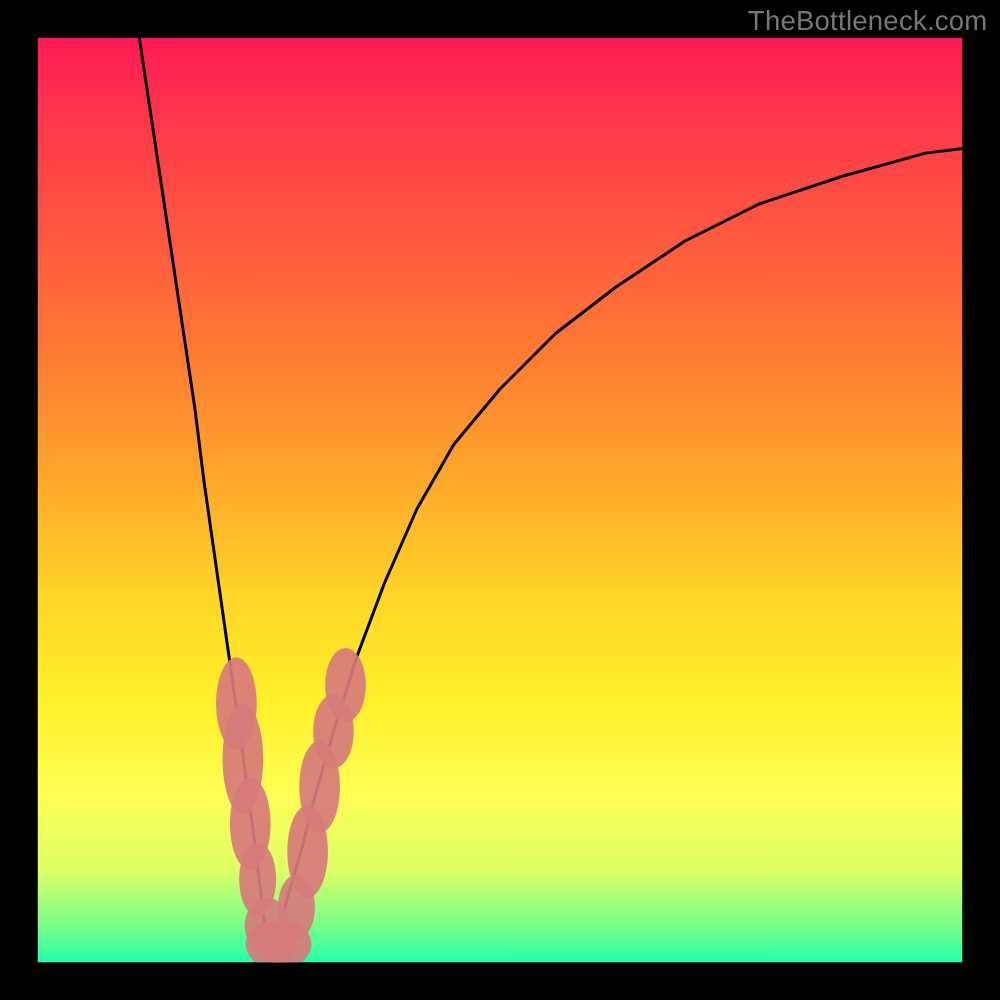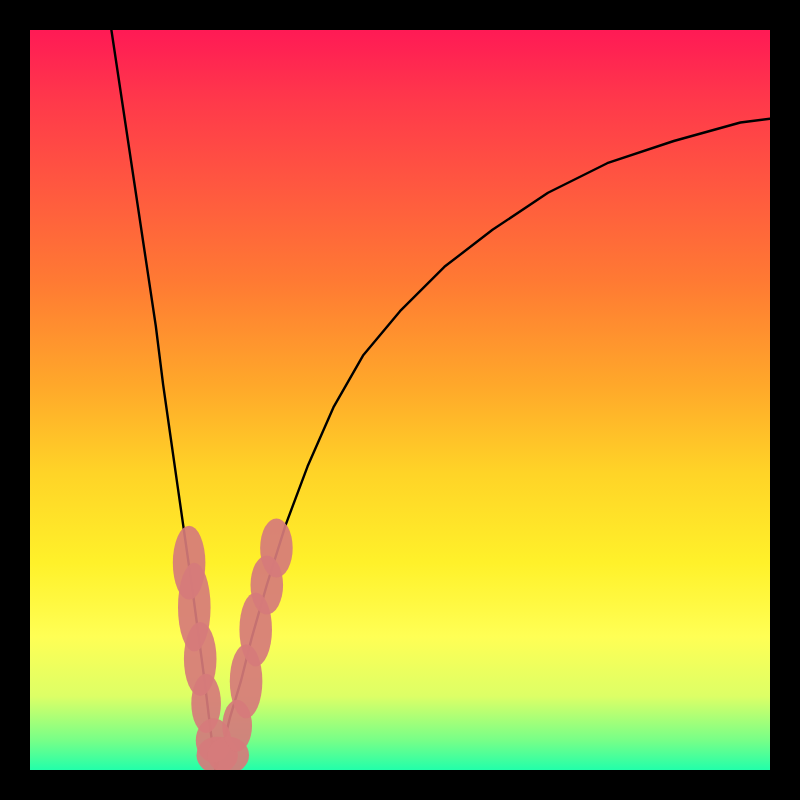--- a/index.html
+++ b/index.html
@@ -62,20 +62,21 @@
     font-weight: 500;
     letter-spacing: 0.2px;
     pointer-events: none;
   }
 </style>
 </head>
 <body>
 
 <div class="frame">
 
+  <div class="watermark">TheBottleneck.com</div>
 
   <div class="plot-area">
     <div class="gradient-bg"></div>
 
     <svg class="svg-layer" viewBox="0 0 100 100" preserveAspectRatio="none">
       <g id="curve-group">
           <path d="M11.000 0.000 L12.500 10.000 L14.000 20.000 L15.500 30.000 L17.000 40.000 L18.000 48.000 L19.000 55.000 L20.000 62.000 L21.000 69.000 L22.000 76.000 L22.800 82.000 L23.600 88.000 L24.200 93.000 L24.700 97.000 L25.100 100.000" fill="none" stroke="#000000" stroke-width="0.35" stroke-linecap="round" stroke-linejoin="round" vector-effect="non-scaling-stroke" style="stroke-width: 2.4px;"></path>
           <path d="M25.100 100.000 L26.000 97.000 L27.000 93.000 L28.500 88.000 L30.000 82.000 L32.000 75.000 L34.500 67.000 L37.500 59.000 L41.000 51.000 L45.000 44.000 L50.000 38.000 L56.000 32.000 L62.500 27.000 L70.000 22.000 L78.000 18.000 L87.000 15.000 L96.000 12.500 L100.000 12.000" fill="none" stroke="#000000" stroke-width="0.35" stroke-linecap="round" stroke-linejoin="round" vector-effect="non-scaling-stroke" style="stroke-width: 2.4px;"></path>
         </g>
       <g id="marker-group">

